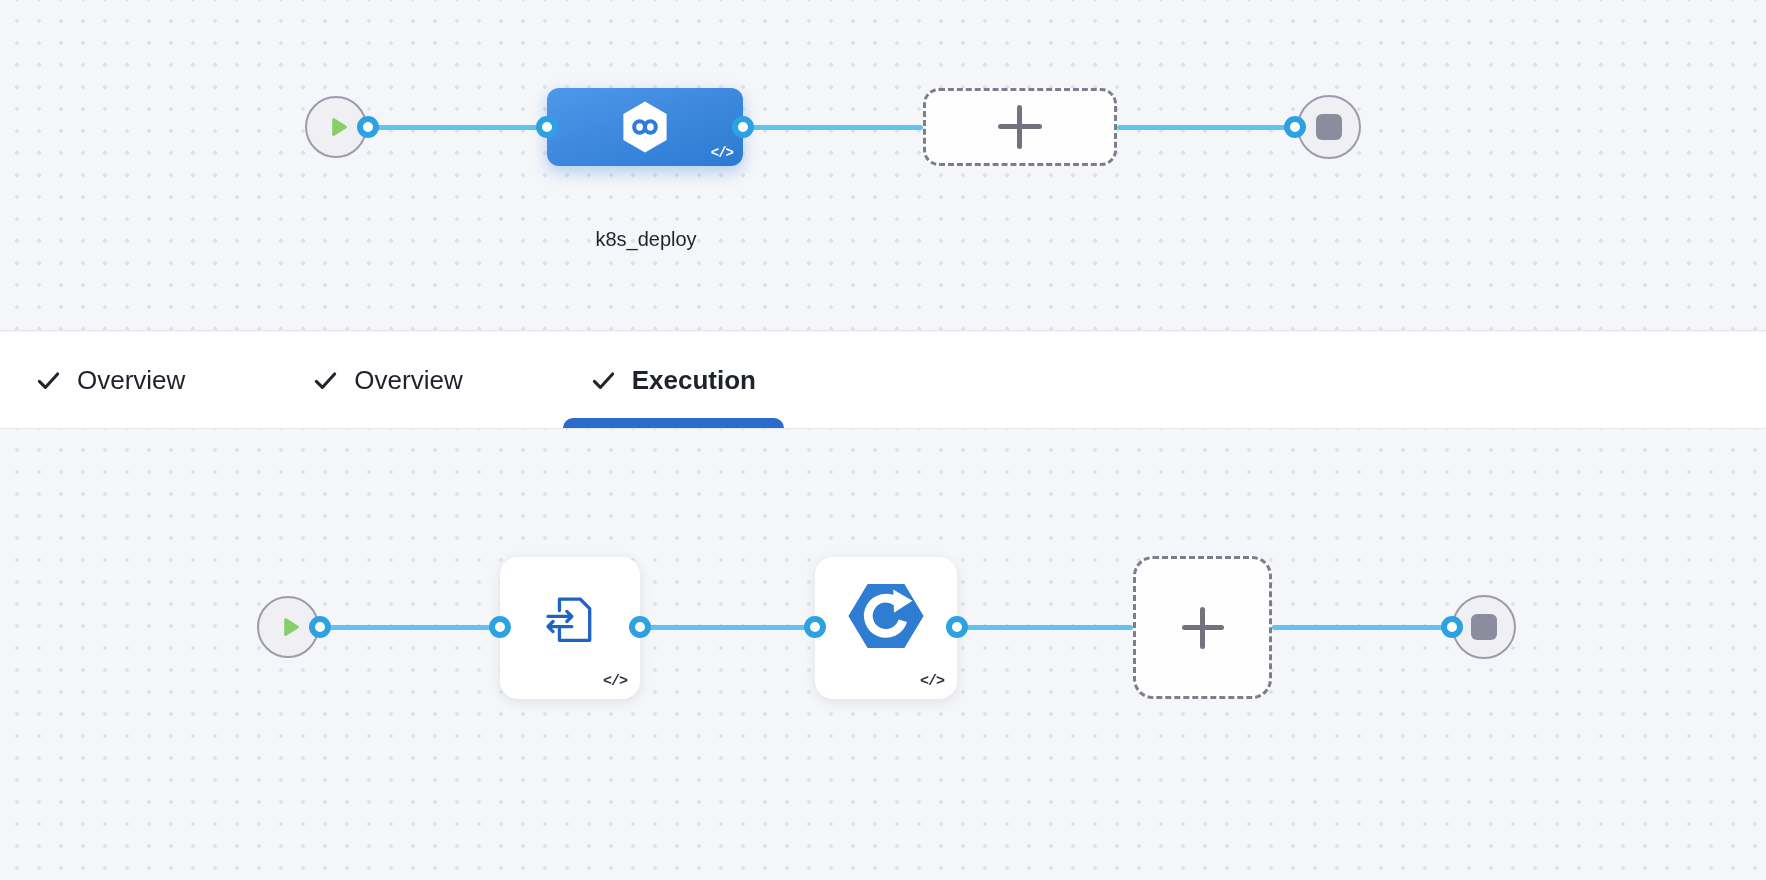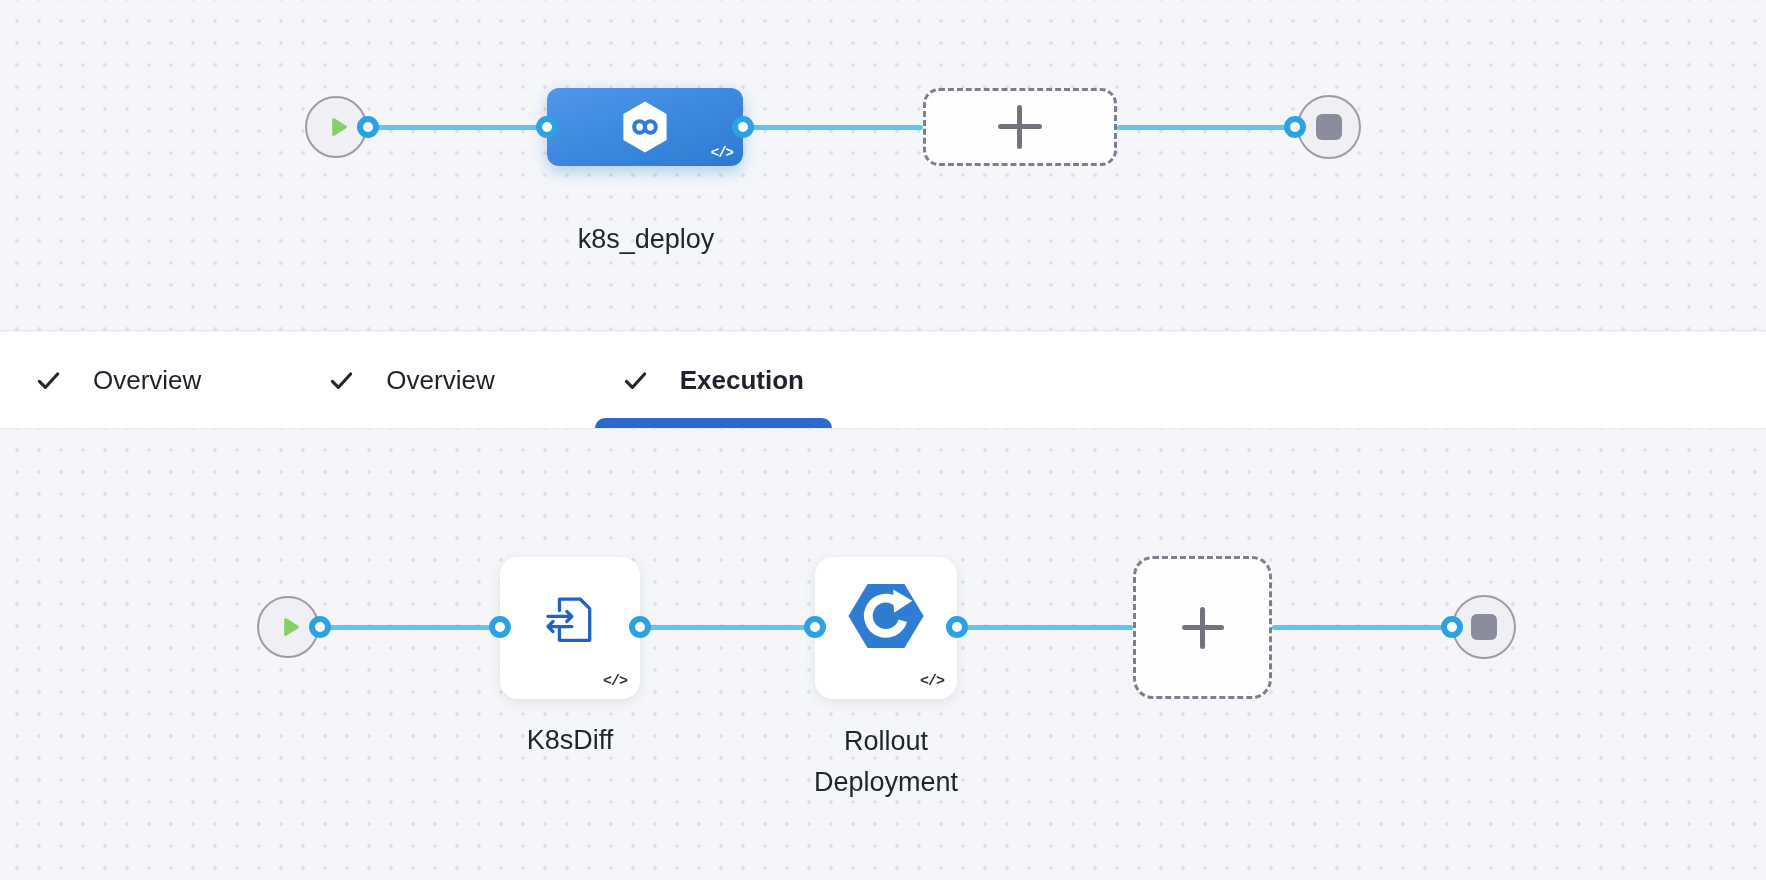--- a/index.html
+++ b/index.html
@@ -18,21 +18,21 @@
   .canvas-top { top:0; height:331px; border-bottom:1px solid #e4e6eb; }
   .canvas-bottom { top:429px; height:451px; }
 
   
   .tabbar {
     position:absolute; top:332px; left:0; width:100%; height:97px;
     background:#ffffff; border-bottom:1px solid #e7e9ee;
     display:flex; align-items:stretch; padding-left:8px;
   }
   .tab {
-    display:flex; align-items:center; gap:32px; padding:0 28px; margin-right:72px;
+    display:flex; align-items:center; gap:16px; padding:0 28px; margin-right:72px;
     position:relative; font-size:26px; color:#1d222b; cursor:pointer; white-space:nowrap;
   }
   .tab.active { font-weight:bold; }
   .tab-underline {
     position:absolute; left:0; right:0; bottom:0; height:10px;
     background:#2b6bcb; border-radius:10px 10px 0 0;
   }
   .tab svg { display:block; }
 
   
@@ -78,21 +78,21 @@
   .plus-icon::after  { top:0; bottom:0; left:18.5px; width:5px; }
 
   .code-badge {
     position:absolute; font-size:14px; font-weight:bold; letter-spacing:-1px;
     font-family:"Liberation Mono", monospace;
   }
   .code-badge.on-blue { color:#ffffff; right:10px; bottom:5px; }
   .code-badge.on-white { color:#2e2e3a; right:13px; bottom:9px; font-size:15px; }
 
   .graph-label {
-    position:absolute; text-align:center; font-size:27px; color:#1f242c;
+    position:absolute; text-align:center; font-size:20px; color:#1f242c;
     line-height:38px; z-index:2;
   }
 </style>
 </head>
 <body>
 
 <div class="root">
 
   <div class="canvas canvas-top">
 
@@ -194,17 +194,15 @@
 
     <div class="add-node add-step">
       <span class="plus-icon"></span>
     </div>
 
     <div class="port" style="left:1441px; top:187px;"></div>
     <div class="node-circle end" style="left:1452px; top:166px;">
       <span class="stop-square"></span>
     </div>
 
-    <div class="graph-label" style="left:470px; top:292px; width:200px;">K8sDiff</div>
-    <div class="graph-label" style="left:796px; top:292px; width:180px; line-height:41px;">Rollout Deployment</div>
   </div>
 
 </div>
 
 </body></html>

